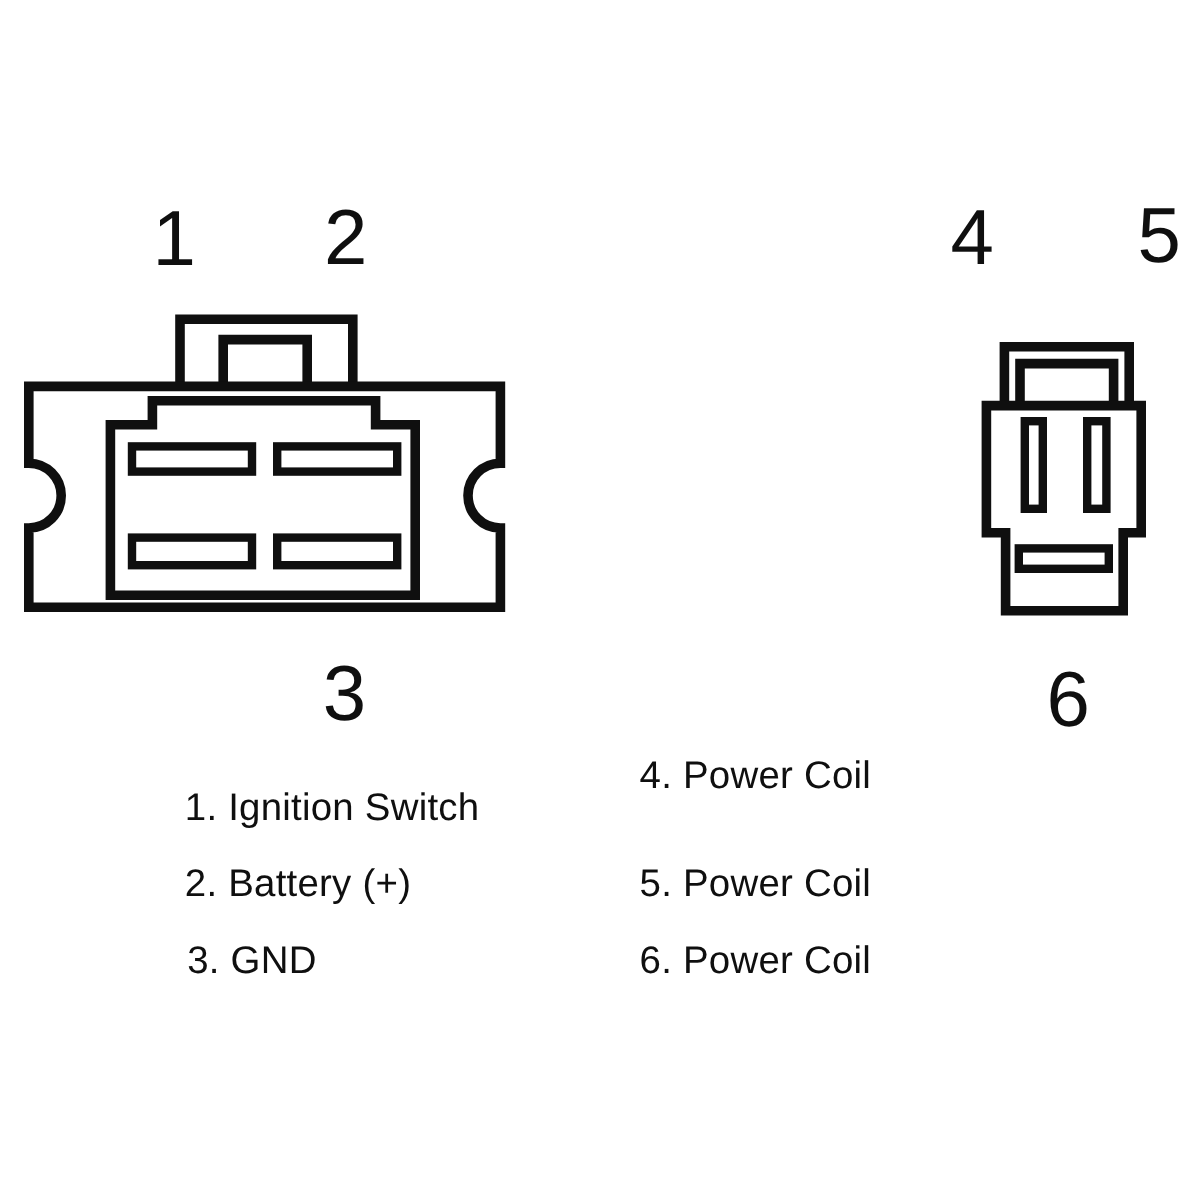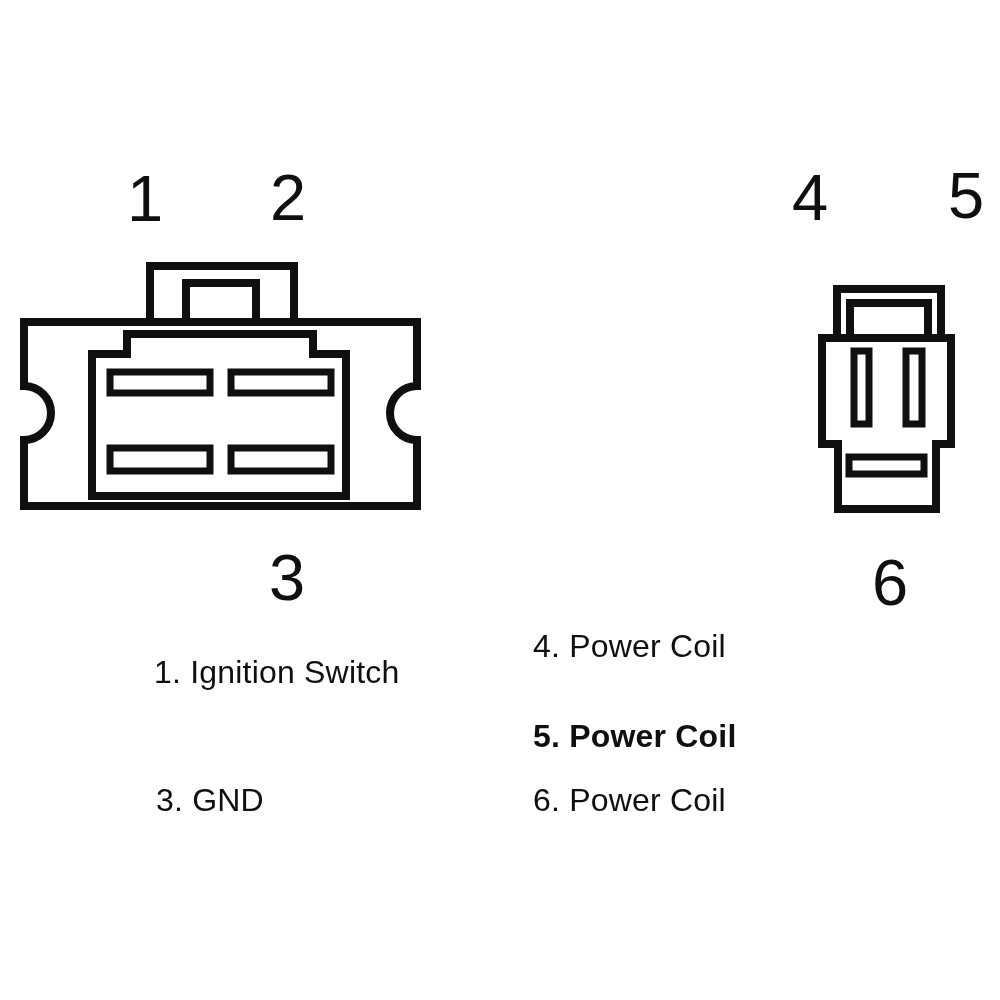--- a/index.html
+++ b/index.html
@@ -86,18 +86,19 @@
   </svg>
 
   <div class="pin-label" style="left:127px; top:166px;">1</div>
   <div class="pin-label" style="left:270px; top:165px;">2</div>
   <div class="pin-label" style="left:269px; top:545px;">3</div>
   <div class="pin-label" style="left:792px; top:165px;">4</div>
   <div class="pin-label" style="left:948px; top:163px;">5</div>
   <div class="pin-label" style="left:872px; top:550px;">6</div>
 
   <div class="legend-item" style="left:112px; top:656px;">1. Ignition Switch</div>
+  <div class="legend-item" style="left:112px; top:720px;">2. Battery (+)</div>
   <div class="legend-item" style="left:114px; top:784px;">3. GND</div>
   <div class="legend-item" style="left:491px; top:630px;">4. Power Coil</div>
-  <div class="legend-item" style="left:491px; top:720px;font-weight:bold;">5. Power Coil</div>
+  <div class="legend-item" style="left:491px; top:720px;">5. Power Coil</div>
   <div class="legend-item" style="left:491px; top:784px;text-align:center;">6. Power Coil</div>
 
 </div>
 
 </body></html>

